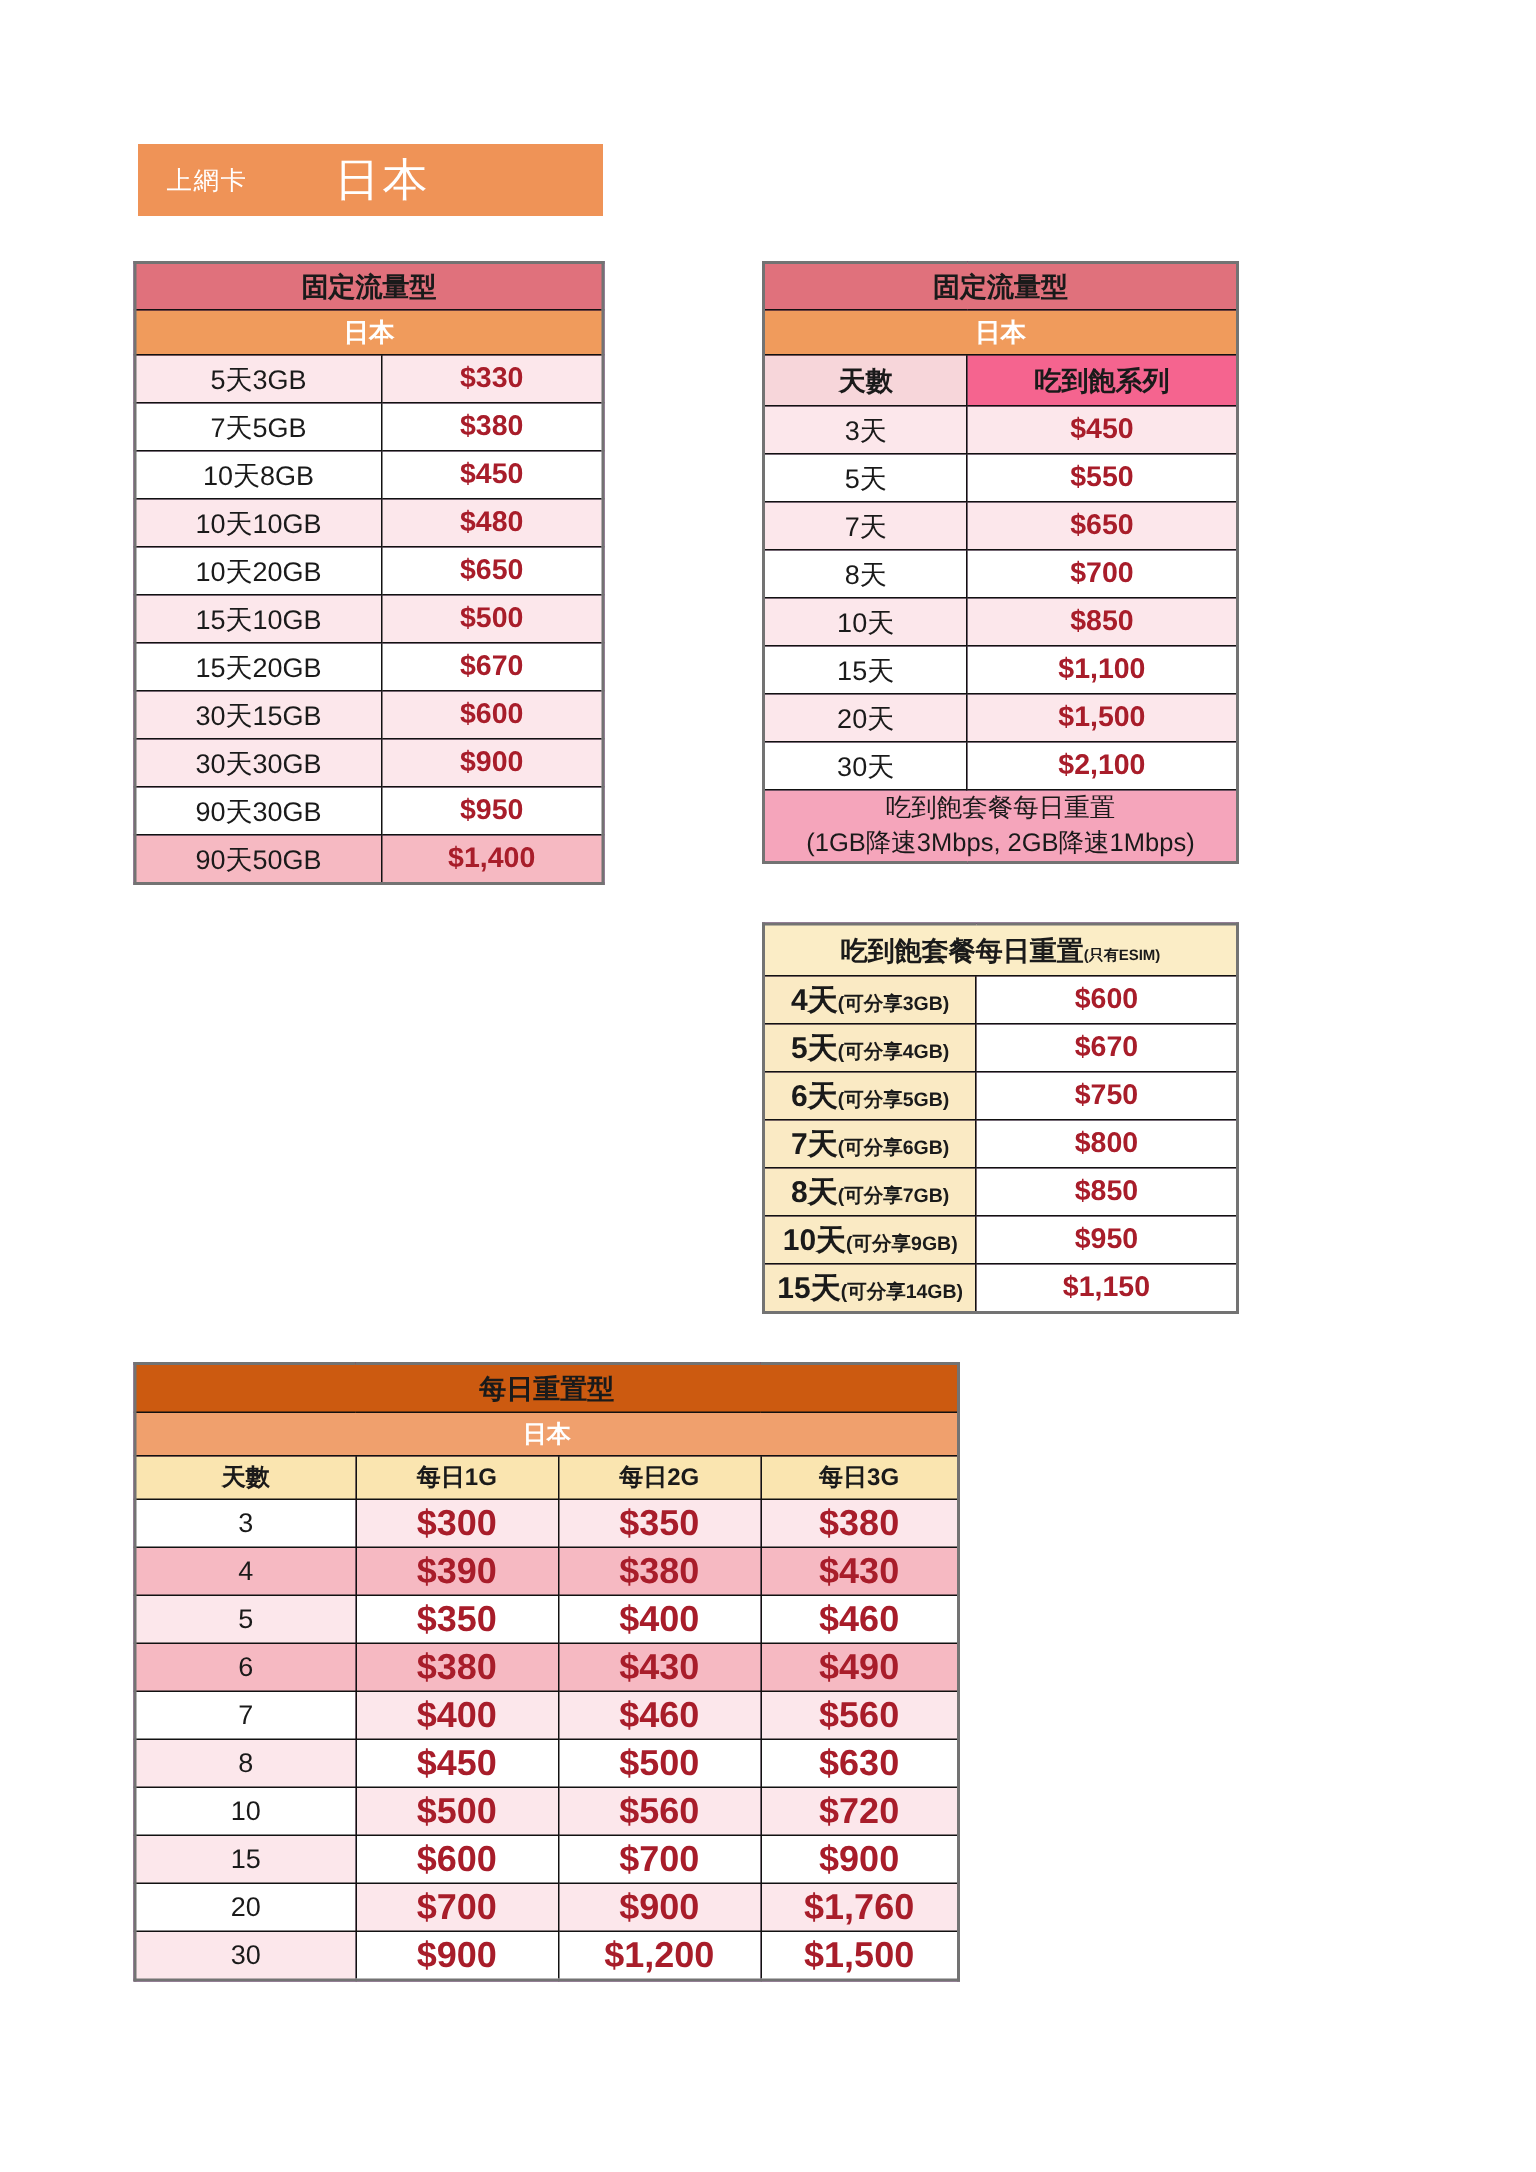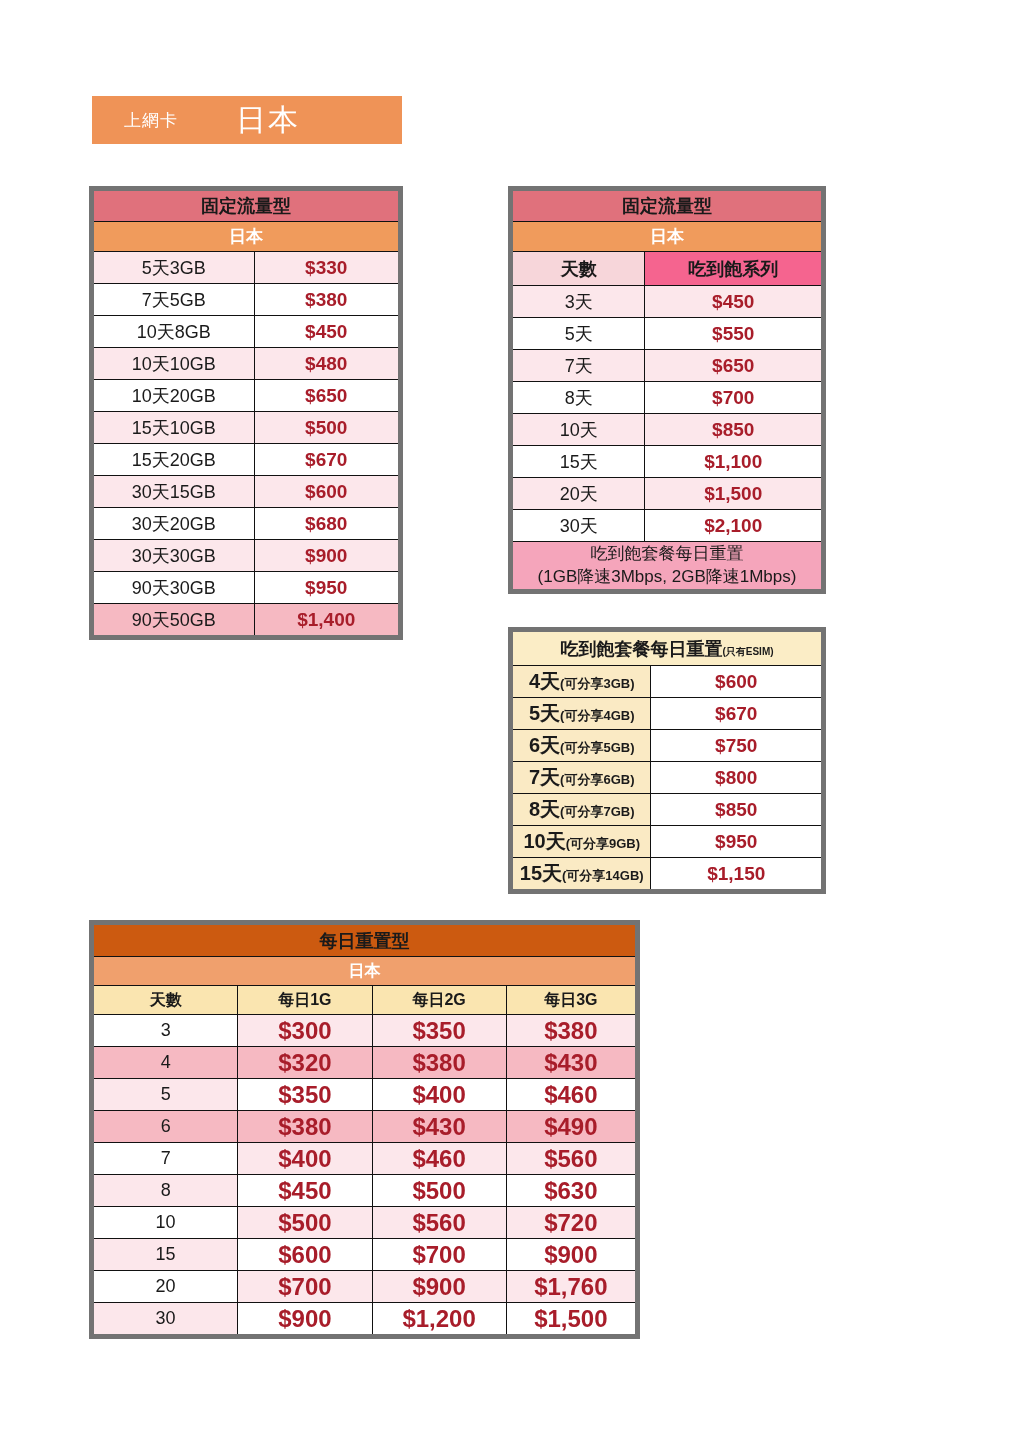--- a/index.html
+++ b/index.html
@@ -25,38 +25,37 @@
     width: 310px;
     height: 48px;
     background: #ef9357;
     display: flex;
     align-items: center;
   }
   #banner .b-small {
     color: #ffffff;
     font-size: 17px;
     letter-spacing: 1px;
-    margin-left: 32px;
+    margin-left: 19px;
   }
   #banner .b-big {
     color: #ffffff;
     font-size: 30px;
     font-weight: 400;
     letter-spacing: 2px;
     margin-left: 58px;
   }
 
   
   .xtable {
     position: absolute;
     border-collapse: collapse;
-    border: 5px solid #737373;
+    border: 2px solid #737373;
     table-layout: fixed;
     background: #701a75;
-    margin-top: 12px;
   }
   .xtable td {
     border: 1.5px solid #111111;
     text-align: center;
     vertical-align: middle;
     padding: 0;
     white-space: nowrap;
   }
 
   
@@ -165,24 +164,20 @@
     </tr>
     <tr>
       <td class="lbl bg-white">15天20GB</td>
       <td class="price bg-white">$670</td>
     </tr>
     <tr>
       <td class="lbl bg-p1">30天15GB</td>
       <td class="price bg-p1">$600</td>
     </tr>
     <tr>
-      <td class="lbl bg-white">30天20GB</td>
-      <td class="price bg-white">$680</td>
-    </tr>
-    <tr>
       <td class="lbl bg-p1">30天30GB</td>
       <td class="price bg-p1">$900</td>
     </tr>
     <tr>
       <td class="lbl bg-white">90天30GB</td>
       <td class="price bg-white">$950</td>
     </tr>
     <tr>
       <td class="lbl bg-p2">90天50GB</td>
       <td class="price bg-p2">$1,400</td>
@@ -324,21 +319,21 @@
       <td class="hd-cream">每日3G</td>
     </tr>
     <tr>
       <td class="lbl bg-white">3</td>
       <td class="price bg-p1">$300</td>
       <td class="price bg-p1">$350</td>
       <td class="price bg-p1">$380</td>
     </tr>
     <tr>
       <td class="lbl bg-p2">4</td>
-      <td class="price bg-p2">$320</td>
+      <td class="price bg-p2">$390</td>
       <td class="price bg-p2">$380</td>
       <td class="price bg-p2">$430</td>
     </tr>
     <tr>
       <td class="lbl bg-p1">5</td>
       <td class="price bg-white">$350</td>
       <td class="price bg-white">$400</td>
       <td class="price bg-white">$460</td>
     </tr>
     <tr>

